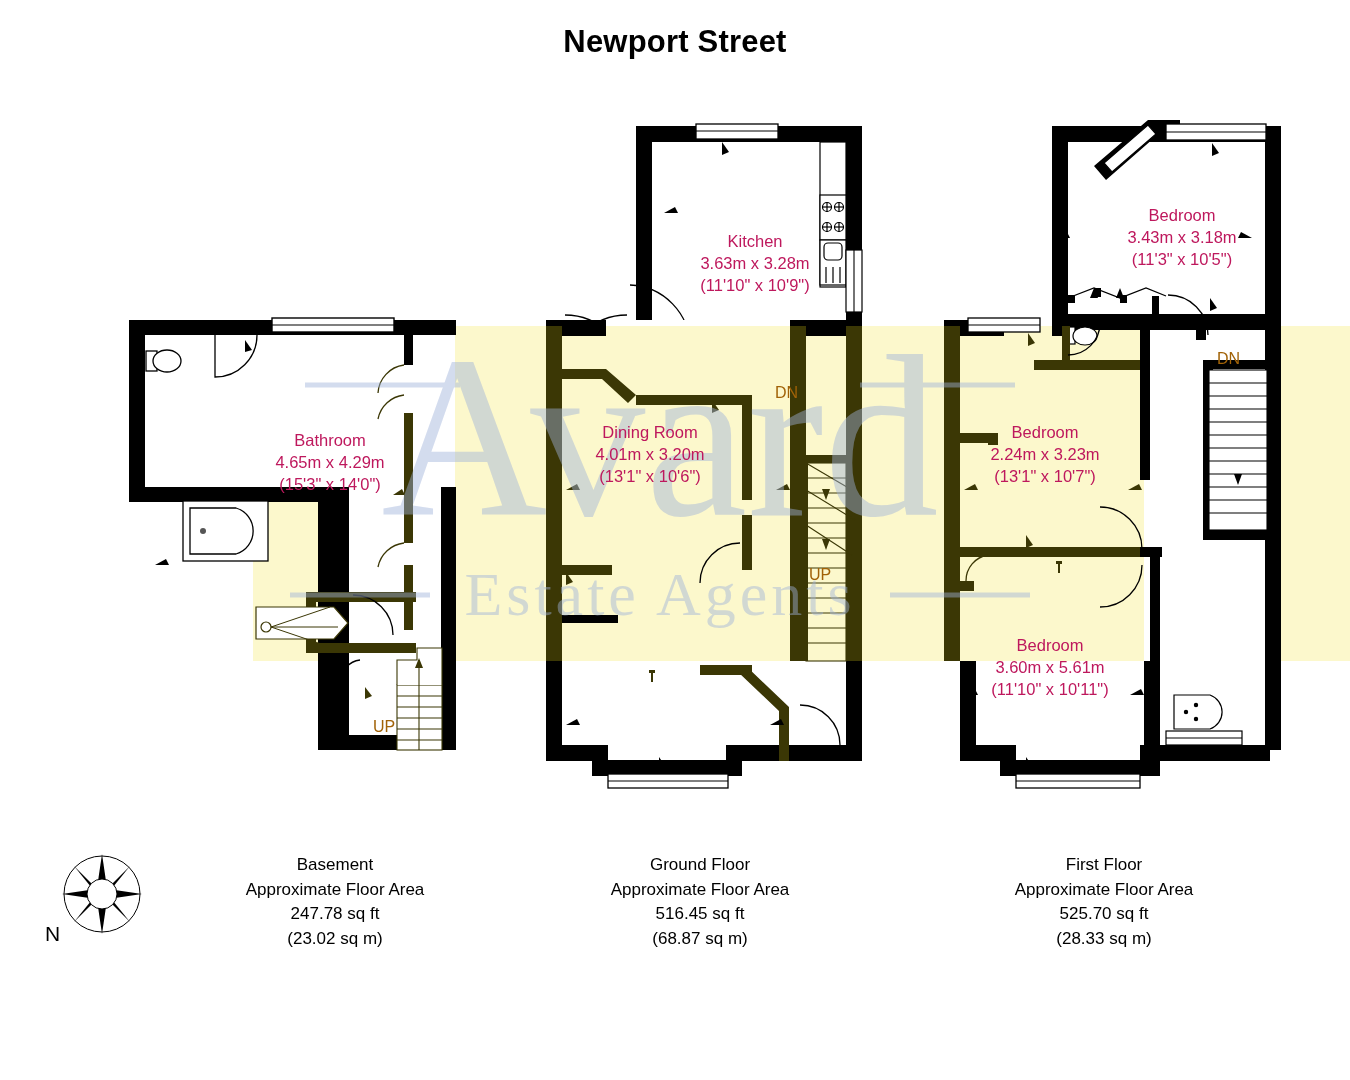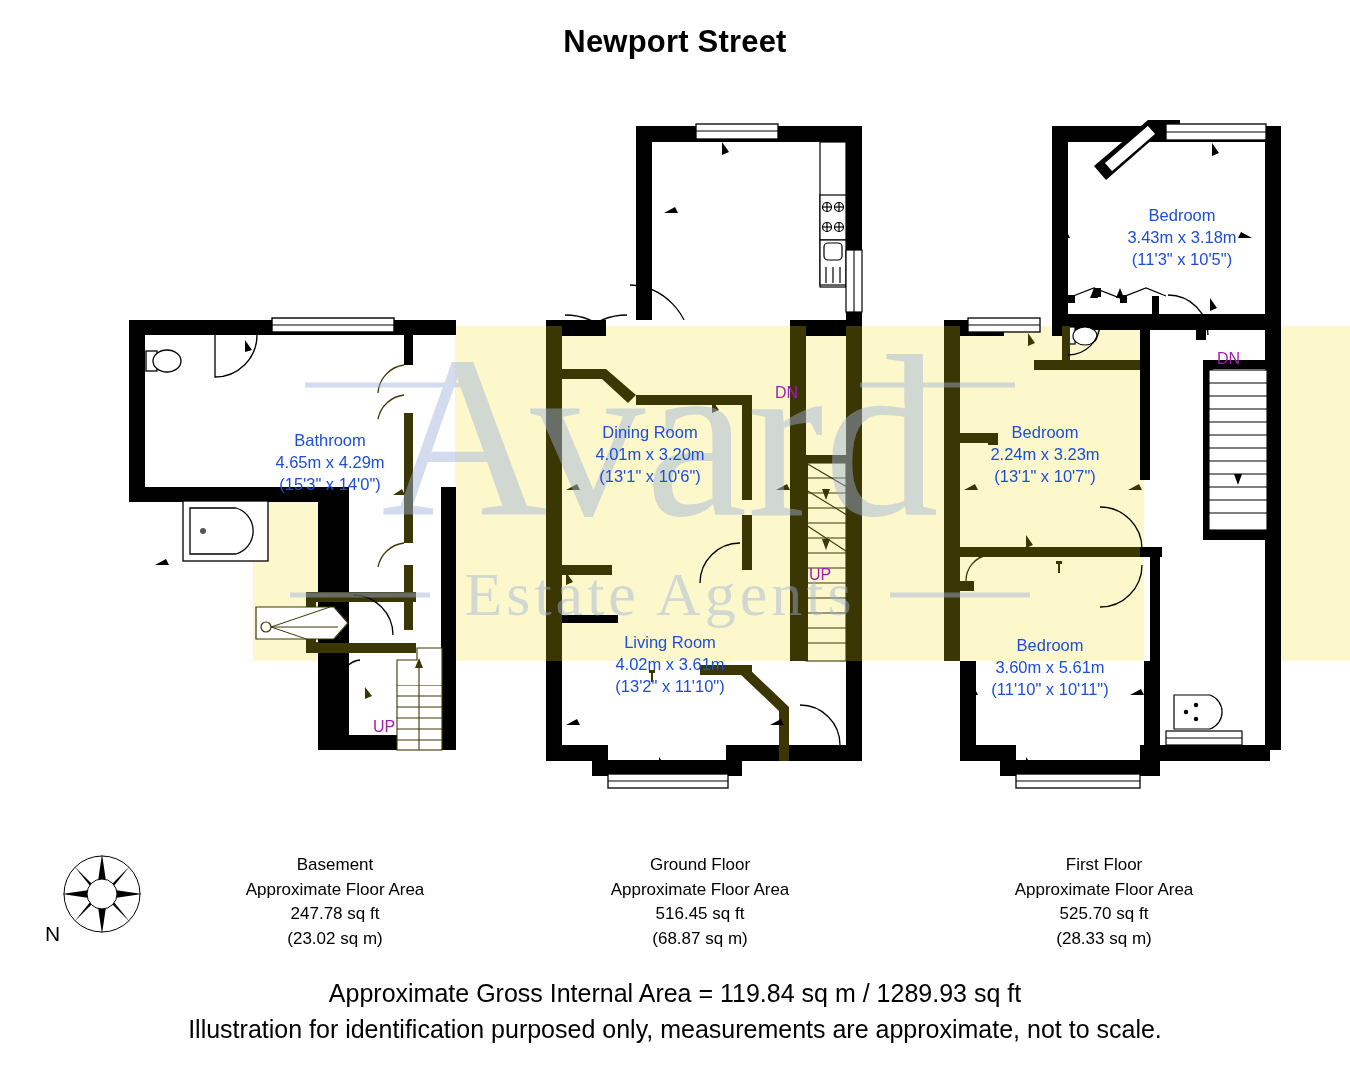--- a/index.html
+++ b/index.html
@@ -31,32 +31,32 @@
     position:absolute;left:0;top:95px;width:1350px;height:730px;
     pointer-events:none;
   }
 
   
   .rlabel{
     position:absolute;
     text-align:center;
     font-size:16.5px;
     line-height:22px;
-    color:#1d4ed8;
+    color:#be185d;
     white-space:nowrap;
     transform:translateX(-50%);
   }
   .rlabel .nm{display:block;}
   .rlabel .d1{display:block;}
   .rlabel .d2{display:block;}
 
   .minilabel{
     position:absolute;
     font-size:16px;
-    color:#a21caf;
+    color:#a16207;
     white-space:nowrap;
   }
 
   
   .summary{
     position:absolute;
     text-align:center;
     font-size:17px;
     line-height:24.5px;
     transform:translateX(-50%);
@@ -448,29 +448,29 @@
     </svg>
   </div>
 
   <div class="rlabel" style="left:330px;top:429px;">
     <span class="nm">Bathroom</span>
     <span class="d1">4.65m x 4.29m</span>
     <span class="d2">(15'3" x 14'0")</span>
   </div>
   <div class="minilabel" style="left:373px;top:718px;">UP</div>
 
+  <div class="rlabel" style="left:755px;top:230px;">
+    <span class="nm">Kitchen</span>
+    <span class="d1">3.63m x 3.28m</span>
+    <span class="d2">(11'10" x 10'9")</span>
+  </div>
   <div class="rlabel" style="left:650px;top:421px;">
     <span class="nm">Dining Room</span>
     <span class="d1">4.01m x 3.20m</span>
     <span class="d2">(13'1" x 10'6")</span>
-  </div>
-  <div class="rlabel" style="left:670px;top:631px;">
-    <span class="nm">Living Room</span>
-    <span class="d1">4.02m x 3.61m</span>
-    <span class="d2">(13'2" x 11'10")</span>
   </div>
   <div class="minilabel" style="left:775px;top:384px;">DN</div>
   <div class="minilabel" style="left:809px;top:566px;">UP</div>
 
   <div class="rlabel" style="left:1182px;top:204px;">
     <span class="nm">Bedroom</span>
     <span class="d1">3.43m x 3.18m</span>
     <span class="d2">(11'3" x 10'5")</span>
   </div>
   <div class="rlabel" style="left:1045px;top:421px;">
@@ -515,18 +515,14 @@
     <span>516.45 sq ft</span>
     <span>(68.87 sq m)</span>
   </div>
   <div class="summary" style="left:1104px;top:853px;">
     <span>First Floor</span>
     <span>Approximate Floor Area</span>
     <span>525.70 sq ft</span>
     <span>(28.33 sq m)</span>
   </div>
 
-  <div class="footer">
-    <span>Approximate Gross Internal Area = 119.84 sq m / 1289.93 sq ft</span>
-    <span>Illustration for identification purposed only, measurements are approximate, not to scale.</span>
-  </div>
 
 </div>
 
 </body></html>

